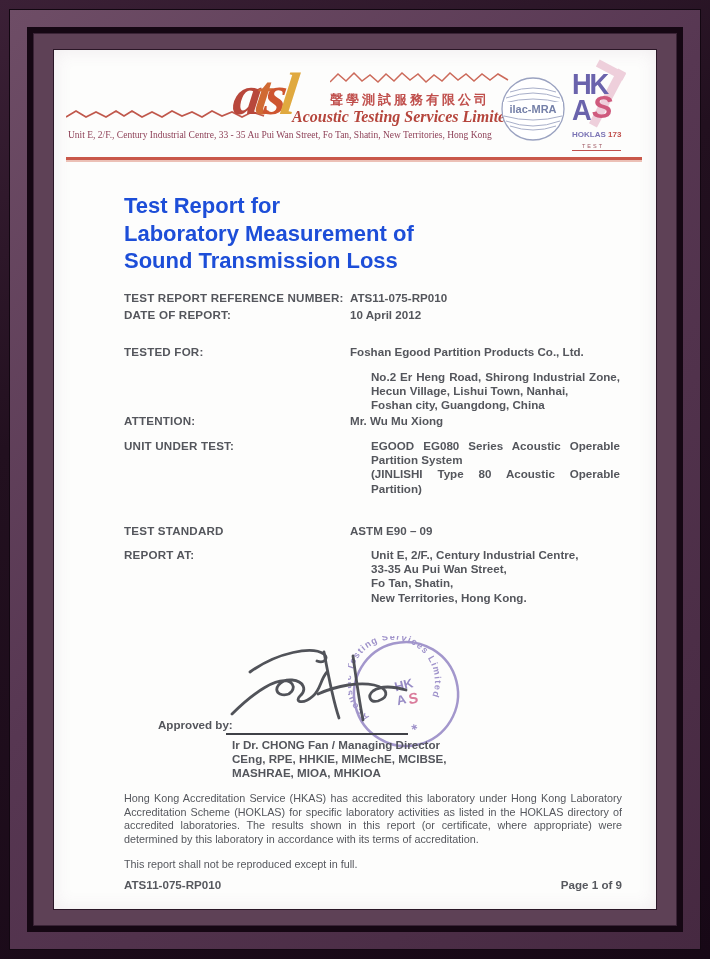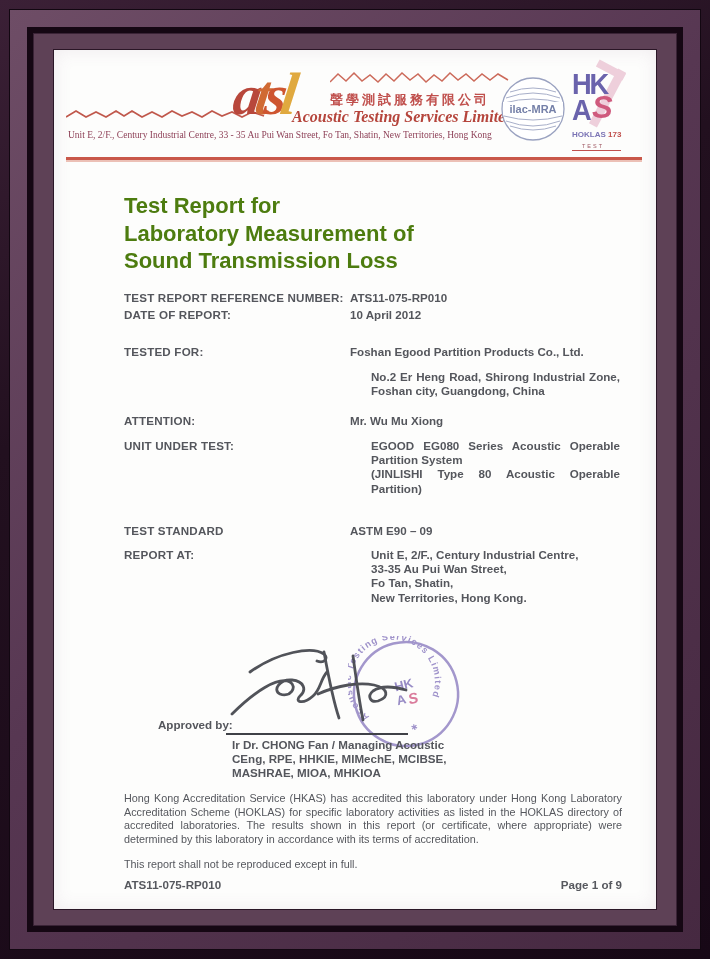--- a/index.html
+++ b/index.html
@@ -37,21 +37,21 @@
   .hkas .tbar{left:31px;top:1px;width:9px;height:62px;background:#eecfdb;transform:rotate(28deg);}
   .hkas .thead{left:24px;top:0px;width:30px;height:8px;background:#eecfdb;transform:rotate(28deg);}
   .hkas .hk{left:0;top:0;font-size:26px;font-weight:900;color:#6a63ac;letter-spacing:-2px;transform:scale(1.05,1.15);transform-origin:left top;}
   .hkas .a{left:0;top:26px;font-size:26px;font-weight:900;color:#6a63ac;transform:scale(1.05,1.15);transform-origin:left top;}
   .hkas .s{left:20px;top:24px;font-size:31px;font-weight:800;font-style:italic;color:#cf5a7d;}
   .hkas .hoklas{left:0;top:64px;font-size:8px;font-weight:800;color:#7b74b5;border-bottom:1.5px solid #c0504d;white-space:nowrap;padding-bottom:11px;}
   .hkas .hoklas .num{position:static;color:#c0504d;}
   .hkas .test{left:10px;top:77px;font-size:5.5px;color:#a05a64;letter-spacing:2px;}
 
   
-  .title{left:70px;top:142px;font-size:22px;font-weight:700;color:#4d7c0f;line-height:27.5px;white-space:nowrap;}
+  .title{left:70px;top:142px;font-size:22px;font-weight:700;color:#1d4ed8;line-height:27.5px;white-space:nowrap;}
   .title div{position:static;}
 
   
   .lab{left:70px;font-size:11.6px;font-weight:700;color:#54565c;white-space:nowrap;letter-spacing:.2px;}
   .val{left:296px;width:270px;font-size:11.6px;font-weight:700;color:#54565c;line-height:14.2px;}
   .val .ln{position:static;display:block;margin-left:21px;}
   .val .stretch{text-align:justify;text-align-last:justify;}
   .r1{top:241px;} .r2{top:258px;} .r3{top:295px;} .r4{top:320px;} .r5{top:364px;}
   .r6{top:389px;} .r7{top:474px;} .r8{top:498px;}
 
@@ -126,20 +126,21 @@
   <div class="val r1">ATS11-075-RP010</div>
 
   <div class="lab r2">DATE OF REPORT:</div>
   <div class="val r2">10 April 2012</div>
 
   <div class="lab r3">TESTED FOR:</div>
   <div class="val r3">Foshan Egood Partition Products Co., Ltd.</div>
 
   <div class="val r4">
     <span class="ln stretch">No.2 Er Heng Road, Shirong Industrial Zone,</span>
+    <span class="ln">Hecun Village, Lishui Town, Nanhai,</span>
     <span class="ln">Foshan city, Guangdong, China</span>
   </div>
 
   <div class="lab r5">ATTENTION:</div>
   <div class="val r5">Mr. Wu Mu Xiong</div>
 
   <div class="lab r6">UNIT UNDER TEST:</div>
   <div class="val r6">
     <span class="ln stretch">EGOOD EG080 Series Acoustic Operable</span>
     <span class="ln">Partition System</span>
@@ -179,21 +180,21 @@
       <path d="M30,32 C58,12 92,6 104,14 C109,18 104,24 97,21"></path>
       <path d="M12,74 C34,52 58,36 70,42 C78,47 70,58 60,54 C52,50 60,39 72,40 C84,41 87,50 80,56 C74,62 83,65 93,56 C101,49 100,40 107,32"></path>
       <path d="M104,12 C108,34 113,60 119,78"></path>
       <path d="M133,16 C136,38 139,60 143,80"></path>
       <path d="M98,54 C118,45 140,42 154,45 C168,48 170,57 158,61 C150,63 147,56 153,51 C160,46 172,46 186,50"></path>
     </g>
   </svg>
 
   <div class="approved">Approved by:</div>
   <div class="sigline"></div>
-  <div class="signatory">Ir Dr. CHONG Fan / Managing Acoustic</div>
+  <div class="signatory">Ir Dr. CHONG Fan / Managing Director</div>
   <div class="quals1">CEng, RPE, HHKIE, MIMechE, MCIBSE,</div>
   <div class="quals2">MASHRAE, MIOA, MHKIOA</div>
 
   <div class="accred">Hong Kong Accreditation Service (HKAS) has accredited this laboratory under Hong Kong Laboratory Accreditation Scheme (HOKLAS) for specific laboratory activities as listed in the HOKLAS directory of accredited laboratories. The results shown in this report (or certificate, where appropriate) were determined by this laboratory in accordance with its terms of accreditation.</div>
   <div class="repro">This report shall not be reproduced except in full.</div>
   <div class="footrow">
     <span>ATS11-075-RP010</span>
     <span>Page 1 of 9</span>
   </div>
 

